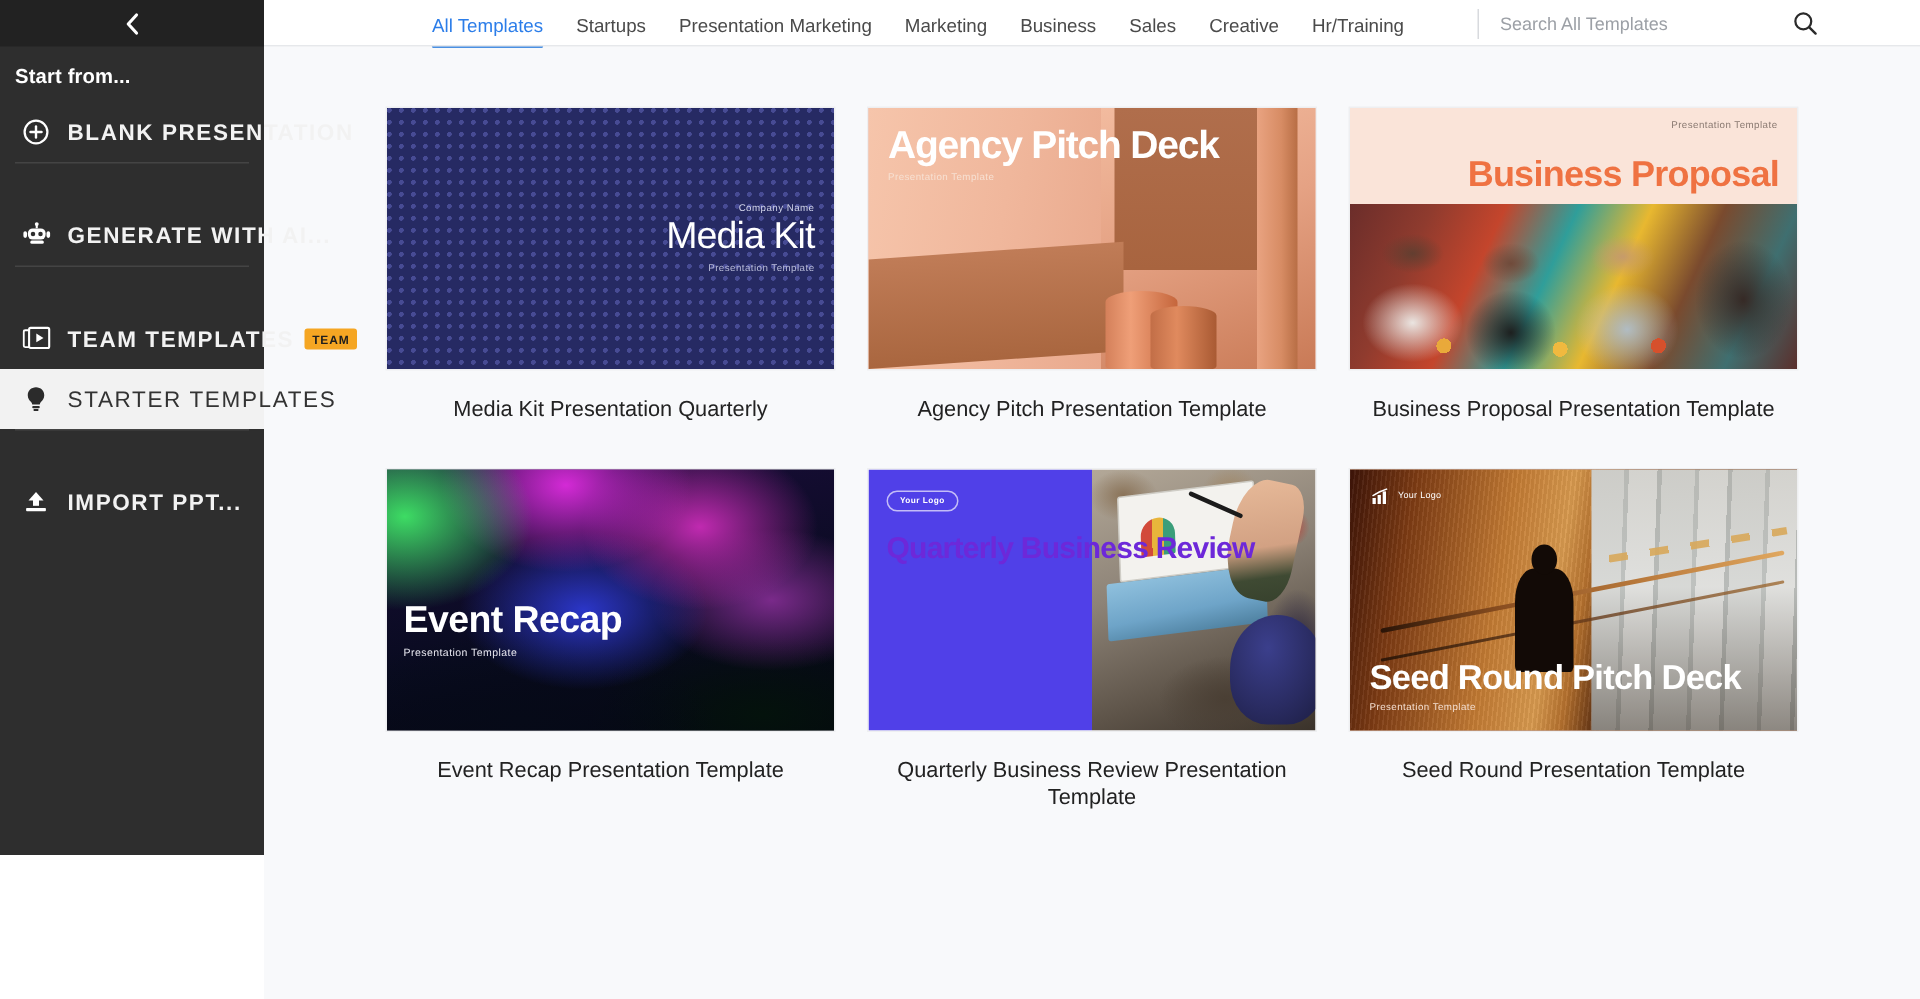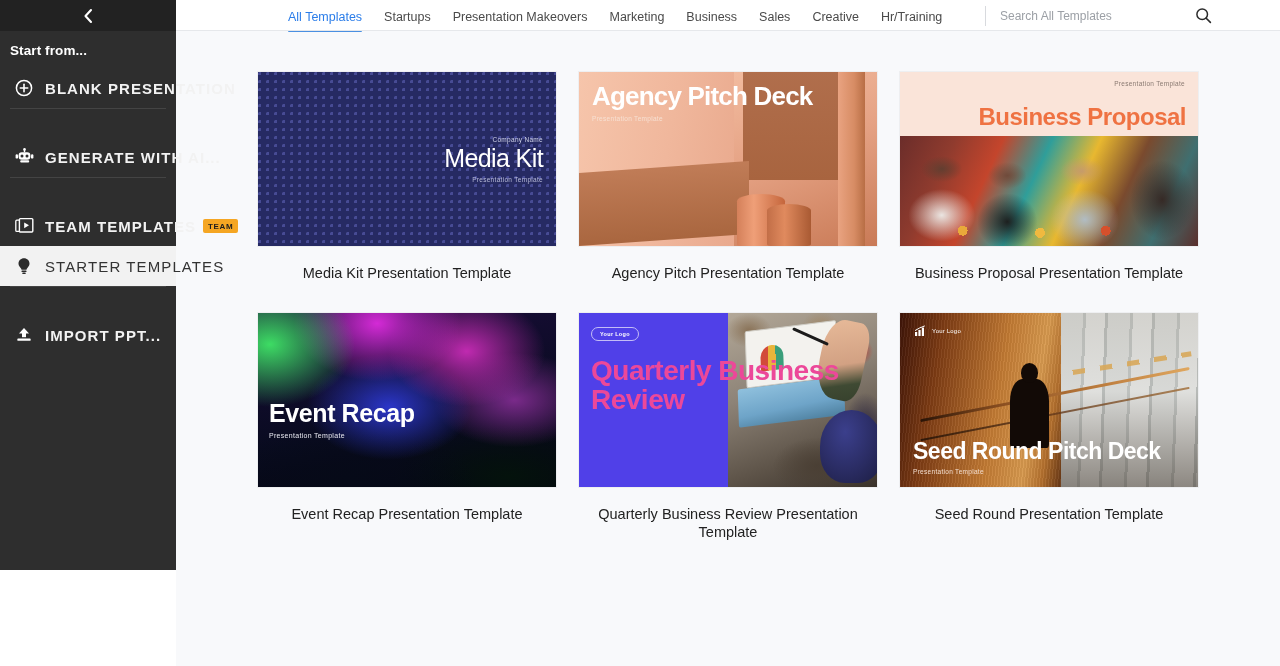--- a/index.html
+++ b/index.html
@@ -227,21 +227,21 @@
     background: #5040e8;
   }
   .s-qbr .logo {
     position: absolute; left: 12px; top: 14px;
     border: 1px solid #c3bcf7; border-radius: 10px;
     padding: 3px 8px; color: #ffffff; font-size: 5.5px;
     font-weight: bold; letter-spacing: 0.3px;
   }
   .s-qbr .ttl {
     position: absolute; left: 12px; top: 43px;
-    color: #ec4899; font-size: 28px; font-weight: bold;
+    color: #6d28d9; font-size: 20px; font-weight: bold;
     line-height: 1.06; letter-spacing: -0.5px;
   }
   .s-qbr .right {
     position: absolute; left: 50%; top: 0; width: 50%; height: 100%;
     background: linear-gradient(160deg, #b3a898 0%, #8d8377 40%, #5d5348 75%, #3a322a 100%);
     overflow: hidden;
   }
   .s-qbr .right::before {
     content: ""; position: absolute; inset: 0;
     background:
@@ -445,21 +445,21 @@
 
     </div>
   </aside>
 
   <main class="main">
 
     <div class="topbar">
       <nav class="tabs">
         <div class="tab active">All Templates</div>
         <div class="tab">Startups</div>
-        <div class="tab">Presentation Makeovers</div>
+        <div class="tab">Presentation Marketing</div>
         <div class="tab">Marketing</div>
         <div class="tab">Business</div>
         <div class="tab">Sales</div>
         <div class="tab">Creative</div>
         <div class="tab">Hr/Training</div>
       </nav>
 
       <div class="search-wrap">
         <div class="search-divider"></div>
         <input class="search-input" type="text" placeholder="Search All Templates" style="">
@@ -477,21 +477,21 @@
 
         <div class="card">
           <div class="thumb s-media">
             <div class="dots"></div>
             <div class="txt">
               <div class="co">Company Name</div>
               <div class="ttl">Media Kit</div>
               <div class="sub">Presentation Template</div>
             </div>
           </div>
-          <div class="card-caption">Media Kit Presentation Template</div>
+          <div class="card-caption">Media Kit Presentation Quarterly</div>
         </div>
 
         <div class="card">
           <div class="thumb s-agency">
             <div class="wallL"></div>
             <div class="wallR"></div>
             <div class="beam"></div>
             <div class="col"></div>
             <div class="floor"></div>
             <div class="cyl1"></div>

